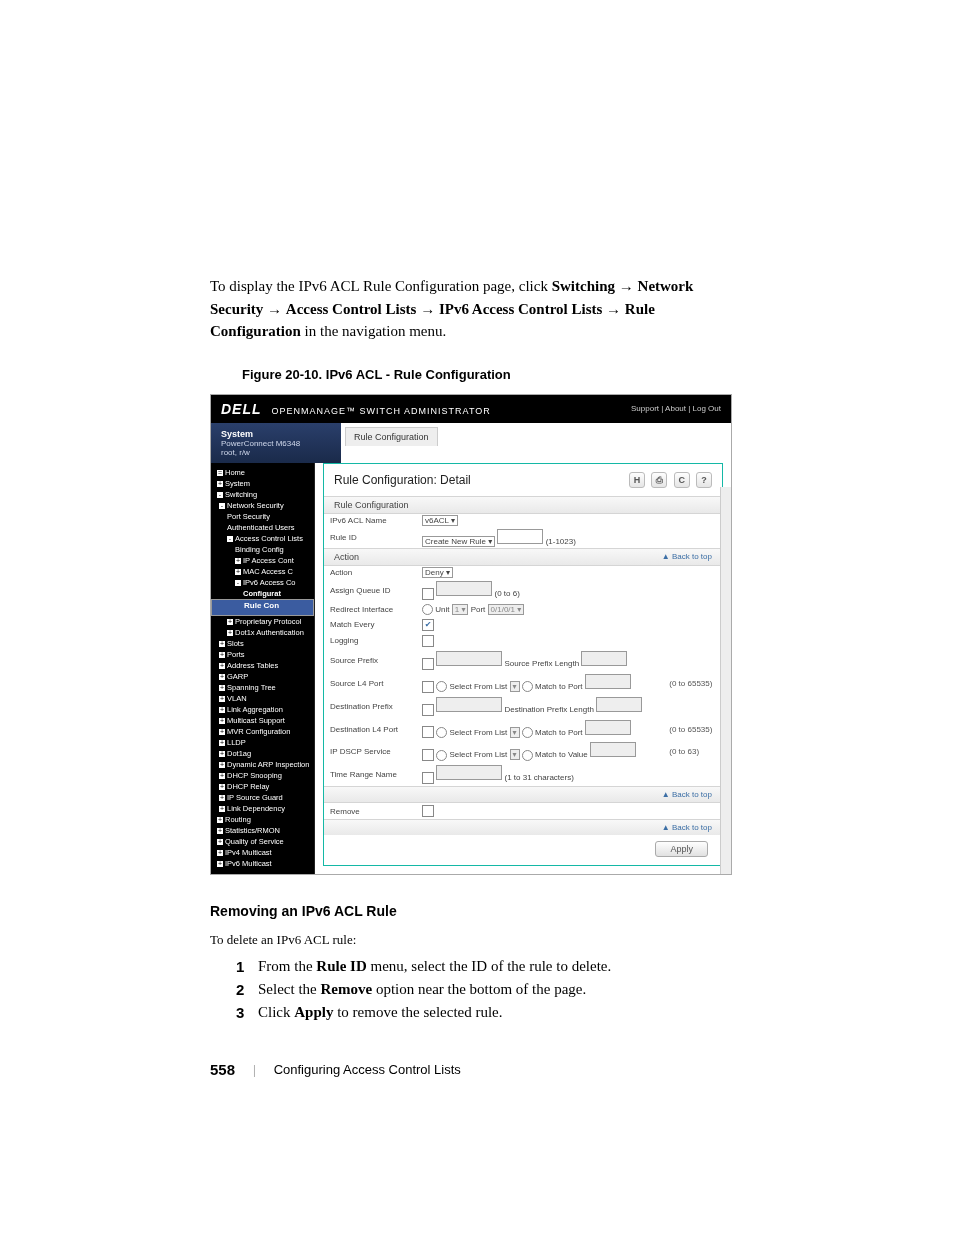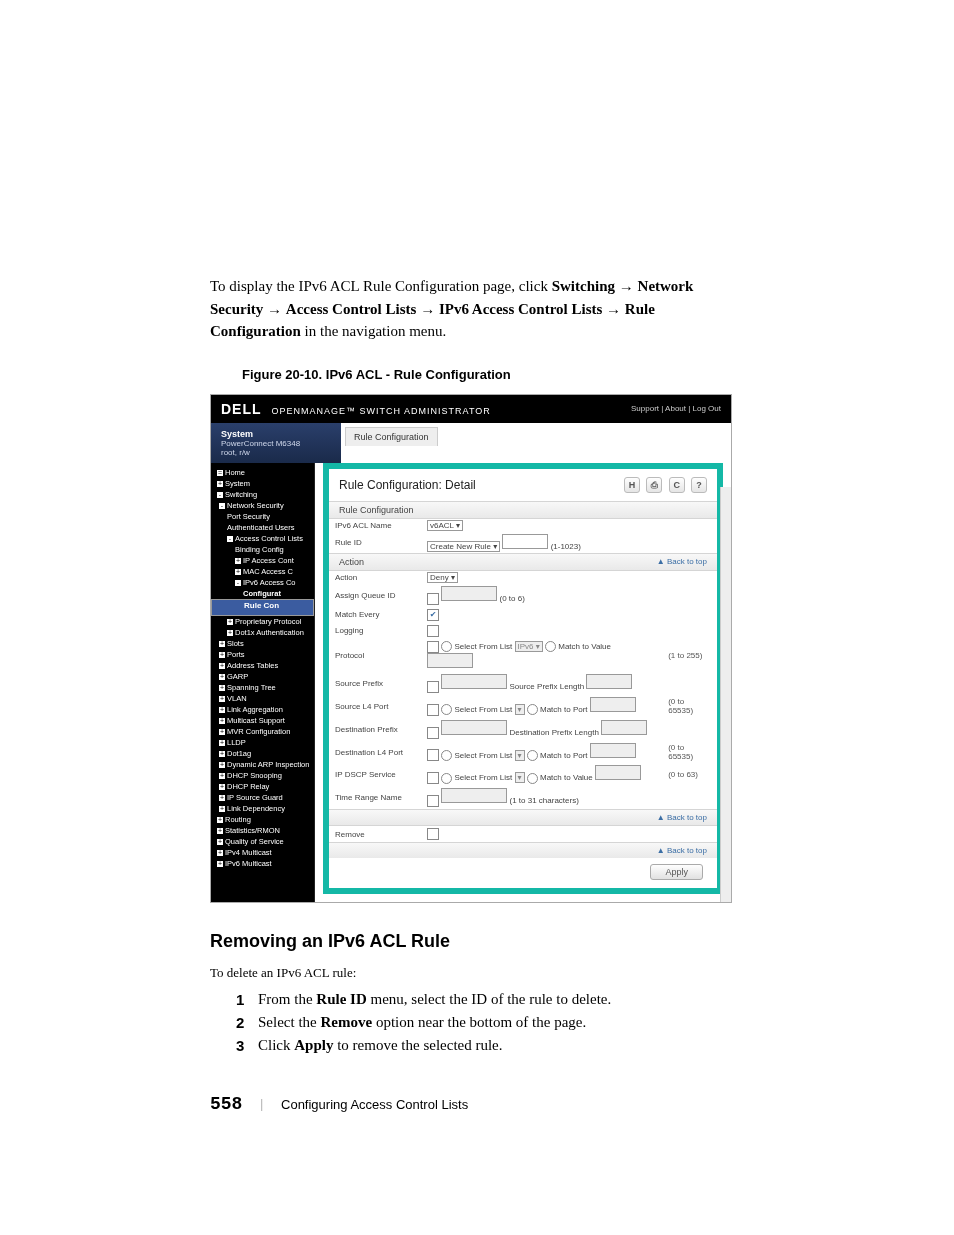--- a/index.html
+++ b/index.html
@@ -39,20 +39,21 @@
   }
   .shot .topbar {
     display: flex;
     align-items: center;
     justify-content: space-between;
     background: #000;
     padding: 6px 10px;
   }
   .logo {
     font-weight: bold;
+    font-style: italic;
     letter-spacing: 1px;
     font-size: 14px;
   }
   .mast {
     color: #fff;
     font-size: 9px;
     letter-spacing: 1px;
   }
   .toplinks {
     font-size: 8px;
@@ -108,21 +109,21 @@
     font-size: 9px;
     padding: 4px 8px;
     border-bottom: 1px solid #ccc;
     display: inline-block;
     margin: 4px 0 0 4px;
     border: 1px solid #ccc;
     border-bottom: none;
   }
   .panel {
     margin: 0 8px 8px 8px;
-    border: 6px solid #14b8a6;
+    border: 1px solid #14b8a6;
     background: #fff;
   }
   .panel-h {
     display: flex;
     justify-content: space-between;
     align-items: center;
     padding: 8px 10px;
     font-size: 12px;
     color: #222;
   }
@@ -200,21 +201,21 @@
     position: absolute;
     right: 0; top: 24px; bottom: 0;
     width: 10px;
     background: #eee;
     border-left: 1px solid #ccc;
   }
   
   h3.sub-h {
     font-family: Arial, Helvetica, sans-serif;
     font-weight: bold;
-    font-size: 18px;
+    font-size: 14px;
     margin: 16px 0 6px 0;
   }
   .body-text {
     font-size: 13px;
     margin-bottom: 10px;
   }
   ol.steps {
     list-style: none;
     padding: 0;
     margin: 0 0 40px 26px;
@@ -234,23 +235,23 @@
     position: absolute;
     left: 0;
   }
   .footer {
     display: flex;
     align-items: center;
     font-size: 13px;
     margin-top: 30px;
   }
   .footer .pno {
-    font-family: Liberation Mono, monospace;
-    font-weight: bold;
-    font-size: 18px;
+    font-family: Liberation Sans, sans-serif;
+    font-weight: bold;
+    font-size: 15px;
     margin-right: 18px;
   }
   .footer .sep { color: #888; margin-right: 18px; }
   .footer .sec { font-family: Arial, Helvetica, sans-serif; }
 </style>
 </head>
 <body>
 
 <div class="page">
 
@@ -366,33 +367,33 @@
               <td class="lab">Action</td>
               <td><span class="sel"><span>Deny</span> ▾</span></td>
               <td></td>
             </tr>
             <tr>
               <td class="lab">Assign Queue ID</td>
               <td><span class="chk"></span> <span class="inp dis" style="display:inline-block;width:50px;"></span> <span>(0 to 6)</span></td>
               <td></td>
             </tr>
             <tr>
+              <td class="lab">Redirect Interface</td>
+              <td><span class="rad"></span> <span>Unit</span> <span class="sel dis">1 ▾</span> <span>Port</span> <span class="sel dis"><span>0/1/0/1</span> ▾</span></td>
+              <td></td>
+            </tr>
+            <tr>
               <td class="lab">Match Every</td>
               <td><span class="chk">✔</span></td>
               <td></td>
             </tr>
             <tr>
               <td class="lab">Logging</td>
               <td><span class="chk"></span></td>
               <td></td>
-            </tr>
-            <tr>
-              <td class="lab">Protocol</td>
-              <td><span class="chk"></span> <span class="rad"></span> <span>Select From List</span> <span class="sel dis"><span>IPv6</span> ▾</span> <span class="rad"></span> <span>Match to Value</span> <span class="inp dis" style="display:inline-block;width:40px;"></span></td>
-              <td class="hint">(1 to 255)</td>
             </tr>
             <tr>
               <td class="lab">Source Prefix</td>
               <td><span class="chk"></span> <span class="inp dis" style="display:inline-block;width:60px;"></span> <span>Source Prefix Length</span> <span class="inp dis" style="display:inline-block;width:40px;"></span></td>
               <td></td>
             </tr>
             <tr>
               <td class="lab">Source L4 Port</td>
               <td><span class="chk"></span> <span class="rad"></span> <span>Select From List</span> <span class="sel dis"> ▾</span> <span class="rad"></span> <span>Match to Port</span> <span class="inp dis" style="display:inline-block;width:40px;"></span></td>
               <td class="hint">(0 to 65535)</td>

